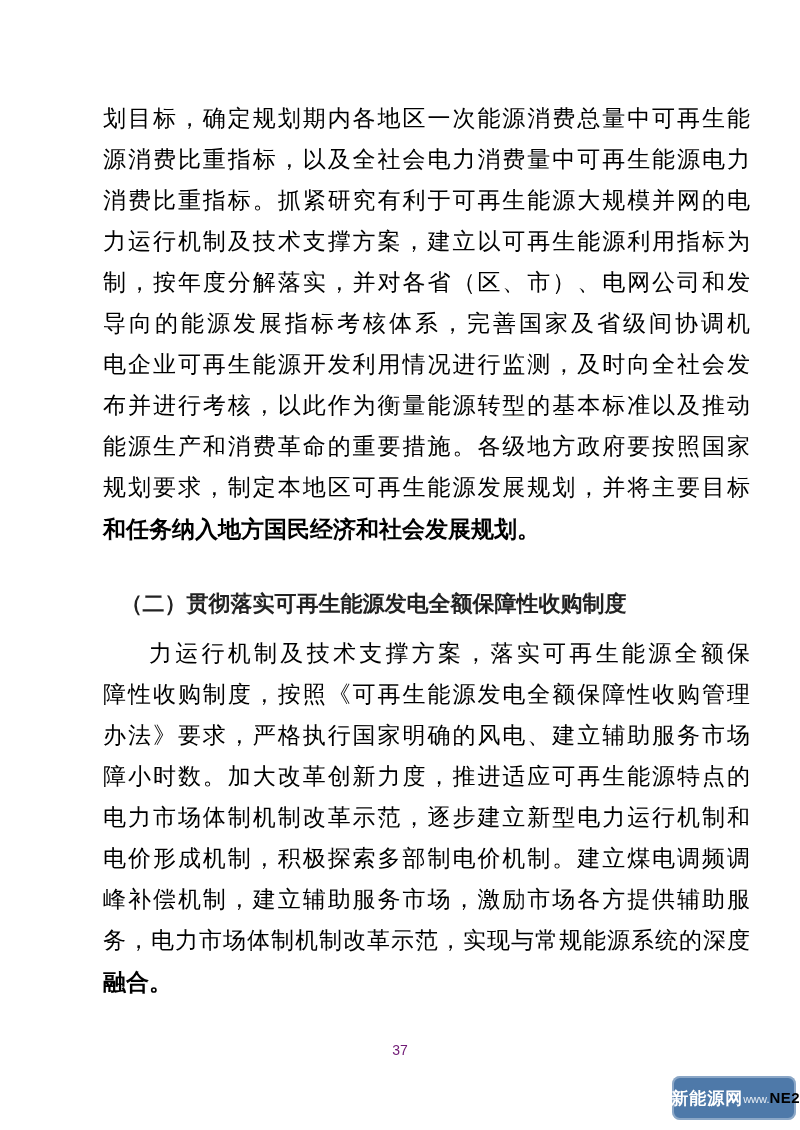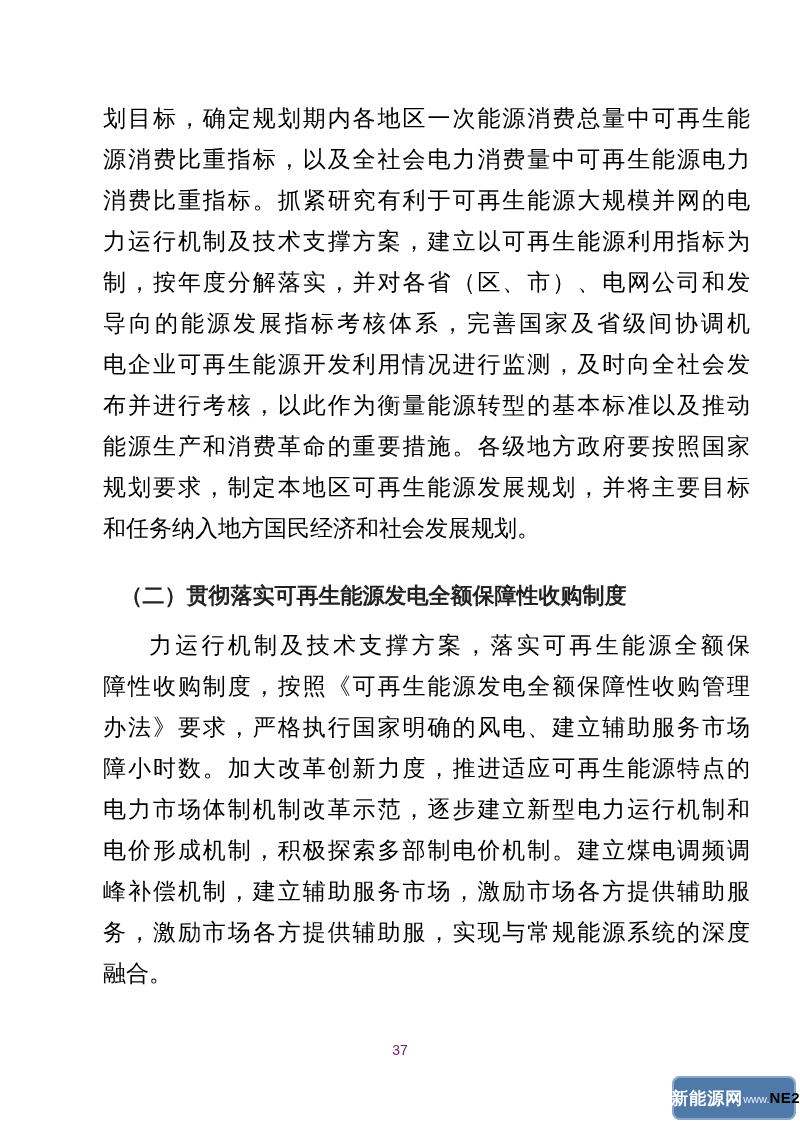--- a/index.html
+++ b/index.html
@@ -21,31 +21,32 @@
   }
   .line {
     font-size: 23px;
     line-height: 41px;
     text-align: justify;
     text-align-last: justify;
     color: #000000;
   }
   .line.end {
     text-align-last: left;
+    font-weight: bold;
   }
   .line.indent2 {
     text-indent: 2em;
   }
   .heading {
     font-size: 22px;
     line-height: 41px;
     font-weight: bold;
     color: #222222;
     text-indent: 0.8em;
-    margin-top: 26px;
+    margin-top: 34px;
     margin-bottom: 9px;
   }
   .pagenum {
     position: absolute;
     left: 0;
     right: 0;
     top: 1042px;
     text-align: center;
     font-size: 14px;
     font-family: "Liberation Sans", sans-serif;
@@ -107,21 +108,21 @@
 
     <div class="heading">（二）贯彻落实可再生能源发电全额保障性收购制度</div>
 
     <div class="line indent2">力运行机制及技术支撑方案，落实可再生能源全额保</div>
     <div class="line">障性收购制度，按照《可再生能源发电全额保障性收购管理</div>
     <div class="line">办法》要求，严格执行国家明确的风电、建立辅助服务市场</div>
     <div class="line">障小时数。加大改革创新力度，推进适应可再生能源特点的</div>
     <div class="line">电力市场体制机制改革示范，逐步建立新型电力运行机制和</div>
     <div class="line">电价形成机制，积极探索多部制电价机制。建立煤电调频调</div>
     <div class="line">峰补偿机制，建立辅助服务市场，激励市场各方提供辅助服</div>
-    <div class="line">务，激励市场各方提供辅助服，实现与常规能源系统的深度</div>
+    <div class="line">务，电力市场体制机制改革示范，实现与常规能源系统的深度</div>
     <div class="line end">融合。</div>
 
   </div>
 
   <div class="pagenum">37</div>
 
   <div class="logo">
     <div class="logo-title">世纪新能源网</div>
     <div class="logo-url"><span>www.</span><b>NE21</b><span>.com</span></div>
   </div>

